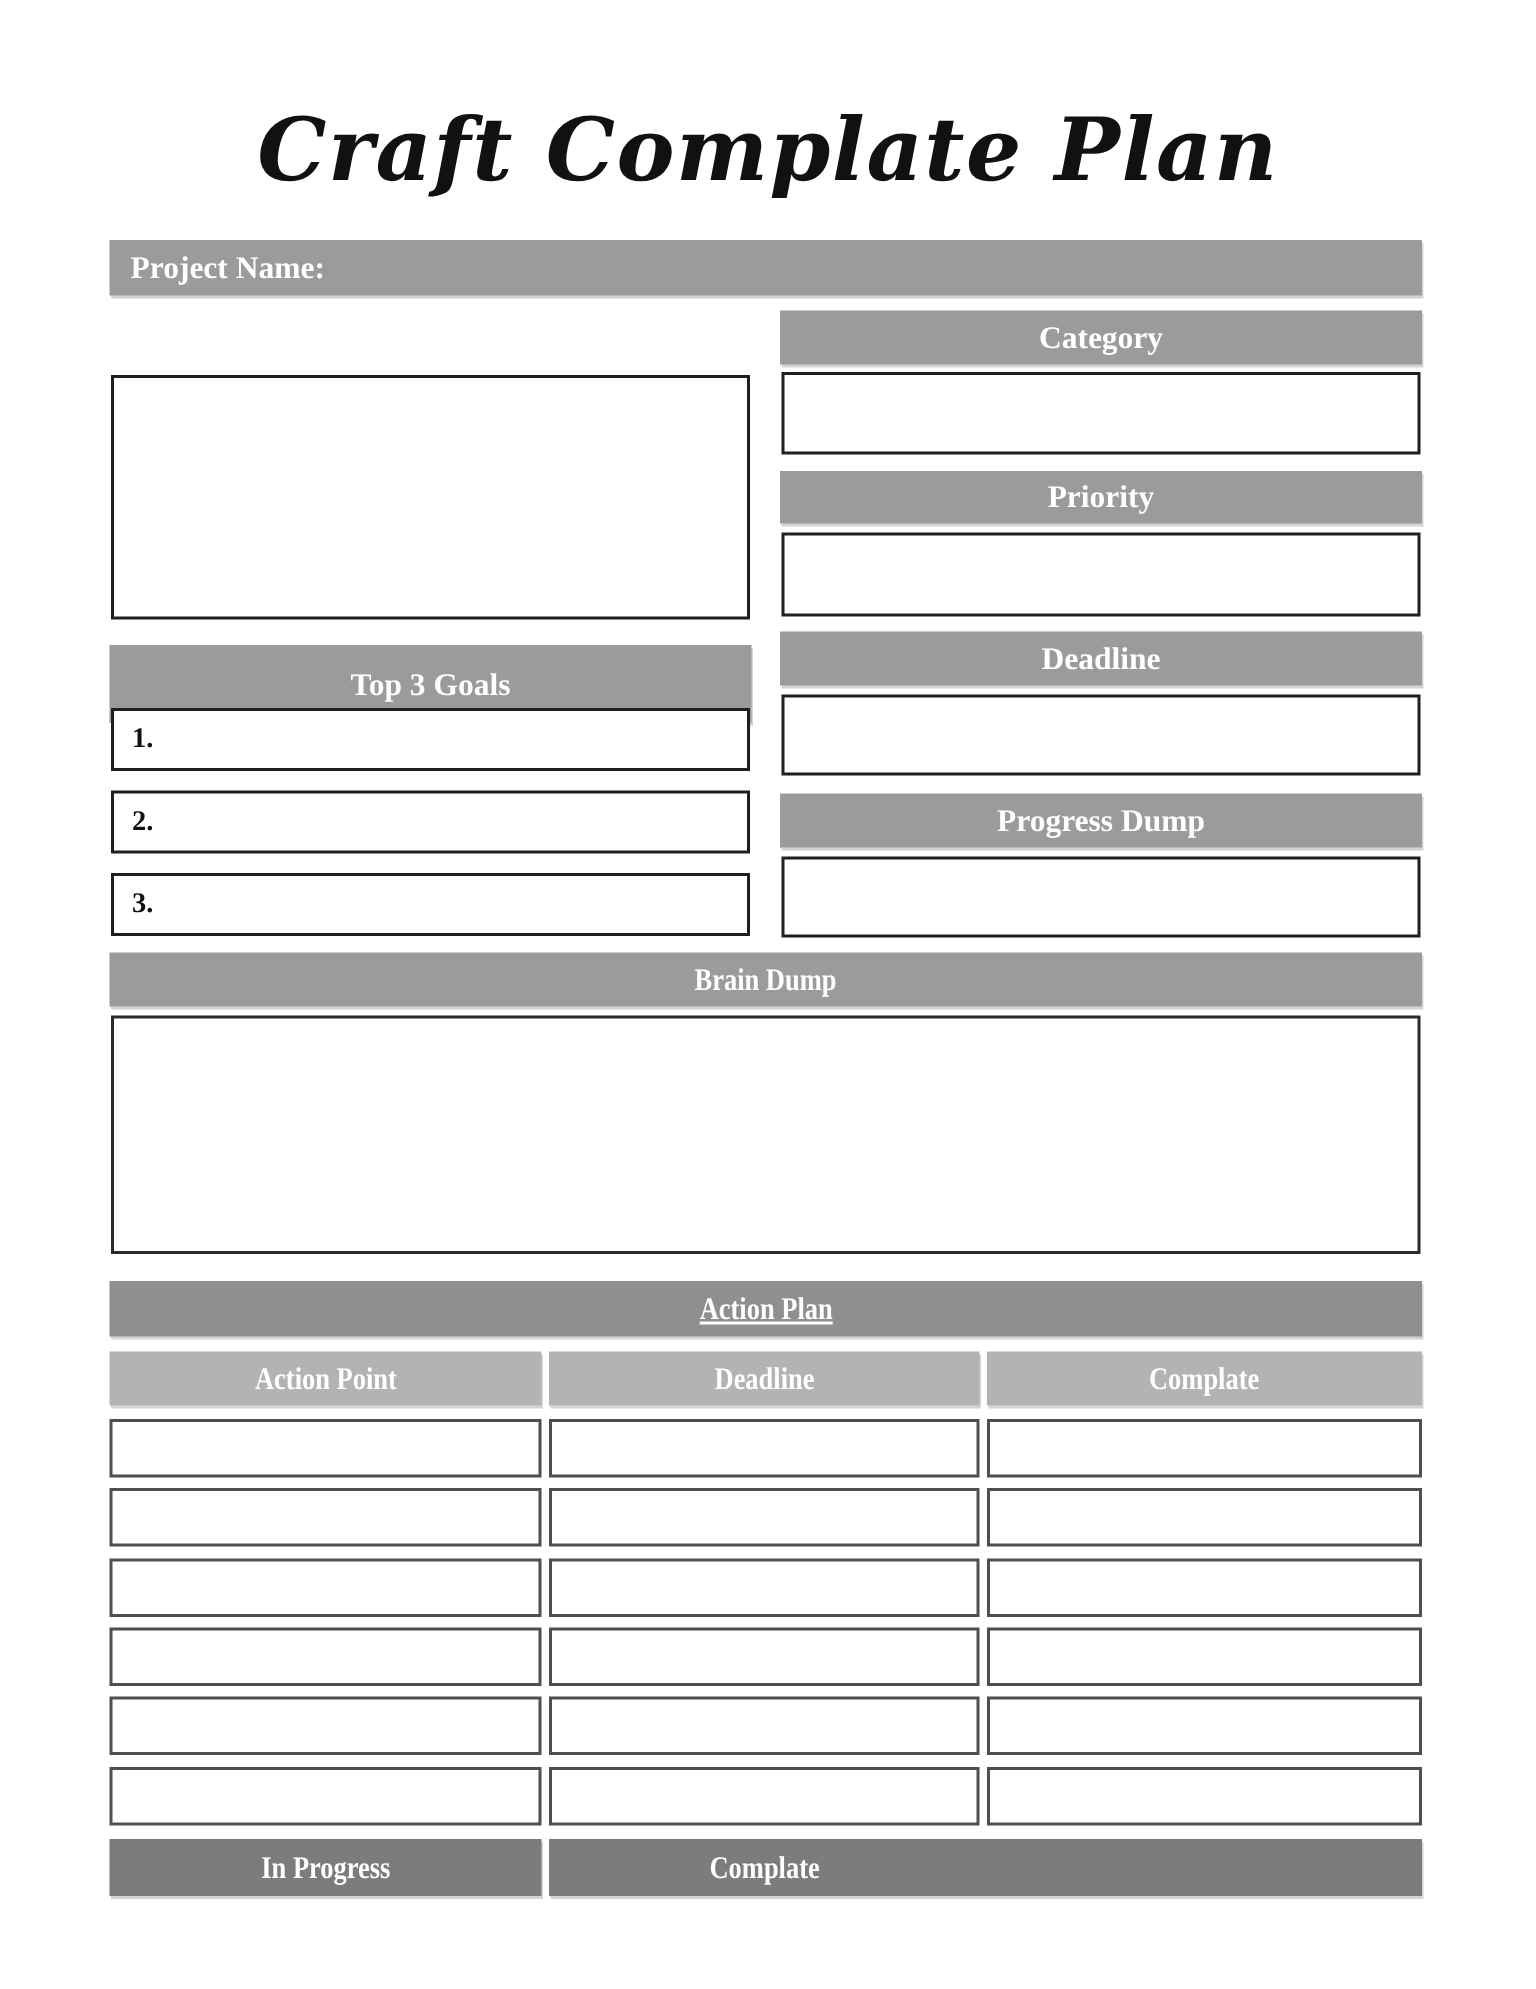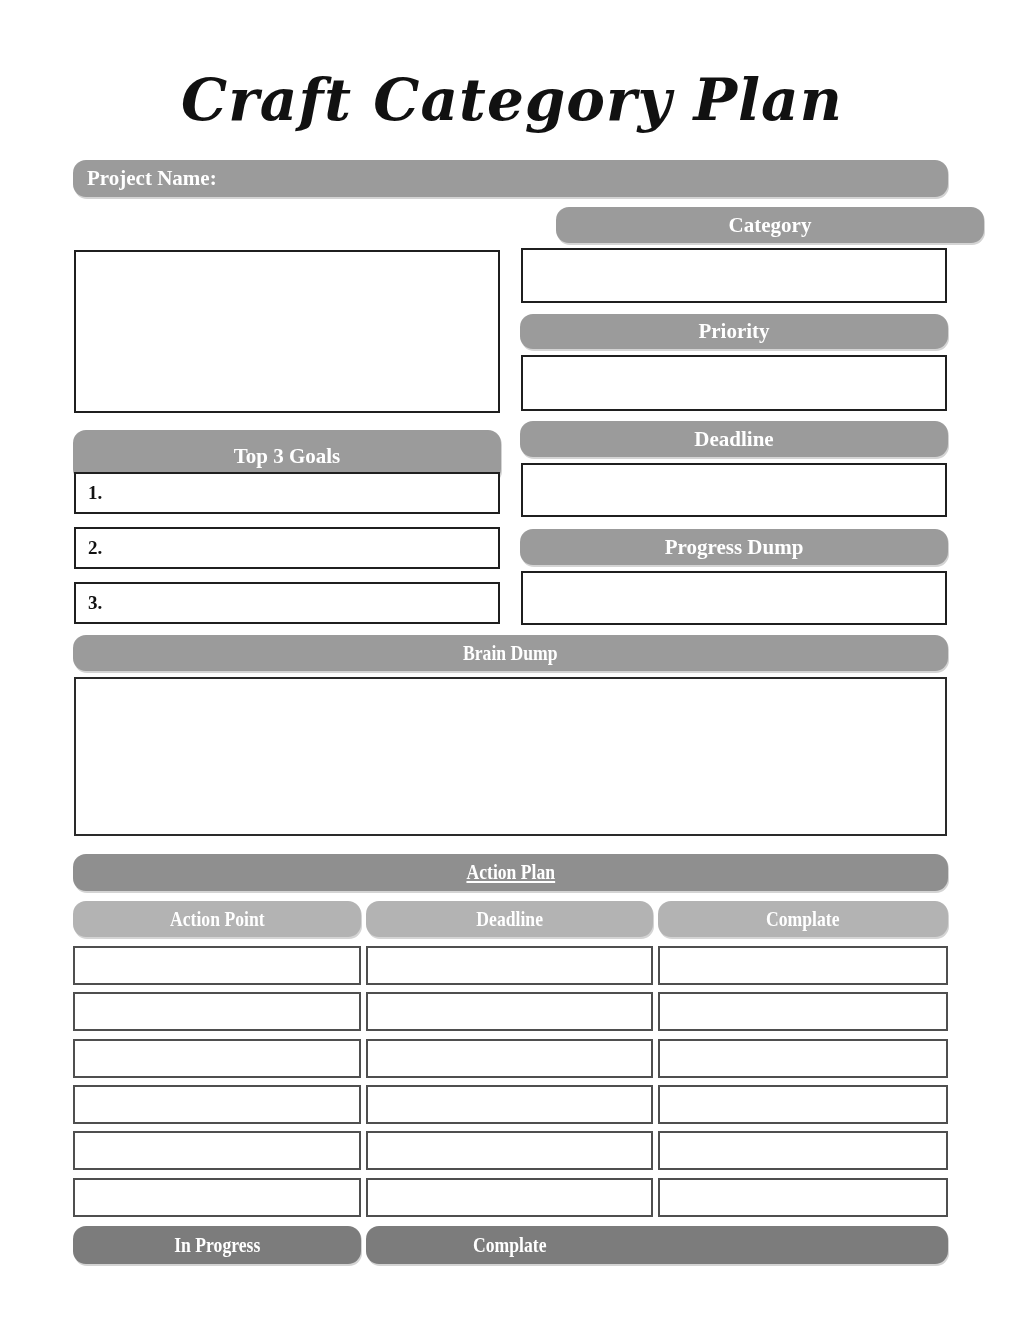--- a/index.html
+++ b/index.html
@@ -17,21 +17,20 @@
     font-family:"DejaVu Serif", serif;
     font-style:italic;font-weight:bold;
     font-size:58px;line-height:96px;color:#111111;
     letter-spacing:1px;
   }
   .bar{
     background:#9b9b9b;color:#ffffff;
     font-weight:bold;font-size:21px;
     display:flex;align-items:center;justify-content:center;
     box-shadow:1px 2px 0 #d4d4d4;
-    border-radius:13px;
   }
   .bar.left-text{justify-content:flex-start;padding-left:14px;}
   .bar.darker{background:#8f8f8f;text-decoration:underline;}
   .bar.lighter{background:#b3b3b3;}
   .bar.footer{background:#7c7c7c;}
   .box{
     background:#ffffff;
     border:2px solid #1f1f1f;
   }
   .box.row-cell{border:2px solid #4f4f4f;}
@@ -39,42 +38,42 @@
     font-weight:bold;font-size:19px;color:#111111;
     padding:8px 0 0 12px;display:block;
   }
   .cond{display:inline-block;transform:scaleX(0.84);transform-origin:center;}
 </style>
 </head>
 <body>
 
 <div class="page">
 
-  <div class="abs title">Craft Category Plan</div>
+  <div class="abs title">Craft Complate Plan</div>
 
   <div class="abs bar left-text" style="left:73px;top:160px;width:875px;height:37px;">
     <span>Project Name:</span>
   </div>
 
   <div class="abs box" style="left:74px;top:250px;width:426px;height:163px;"></div>
 
   <div class="abs bar" style="left:73px;top:430px;width:428px;height:52px;text-align:right;">
     <span>Top 3 Goals</span>
   </div>
   <div class="abs box" style="left:74px;top:472px;width:426px;height:42px;">
     <span class="goal-label">1.</span>
   </div>
   <div class="abs box" style="left:74px;top:527px;width:426px;height:42px;">
     <span class="goal-label">2.</span>
   </div>
   <div class="abs box" style="left:74px;top:582px;width:426px;height:42px;">
     <span class="goal-label">3.</span>
   </div>
 
-  <div class="abs bar" style="left:520px;top:207px;width:428px;height:36px;margin-left:36px;">
+  <div class="abs bar" style="left:520px;top:207px;width:428px;height:36px;">
     <span>Category</span>
   </div>
   <div class="abs box" style="left:521px;top:248px;width:426px;height:55px;"></div>
 
   <div class="abs bar" style="left:520px;top:314px;width:428px;height:35px;">
     <span>Priority</span>
   </div>
   <div class="abs box" style="left:521px;top:355px;width:426px;height:56px;"></div>
 
   <div class="abs bar" style="left:520px;top:421px;width:428px;height:36px;">

